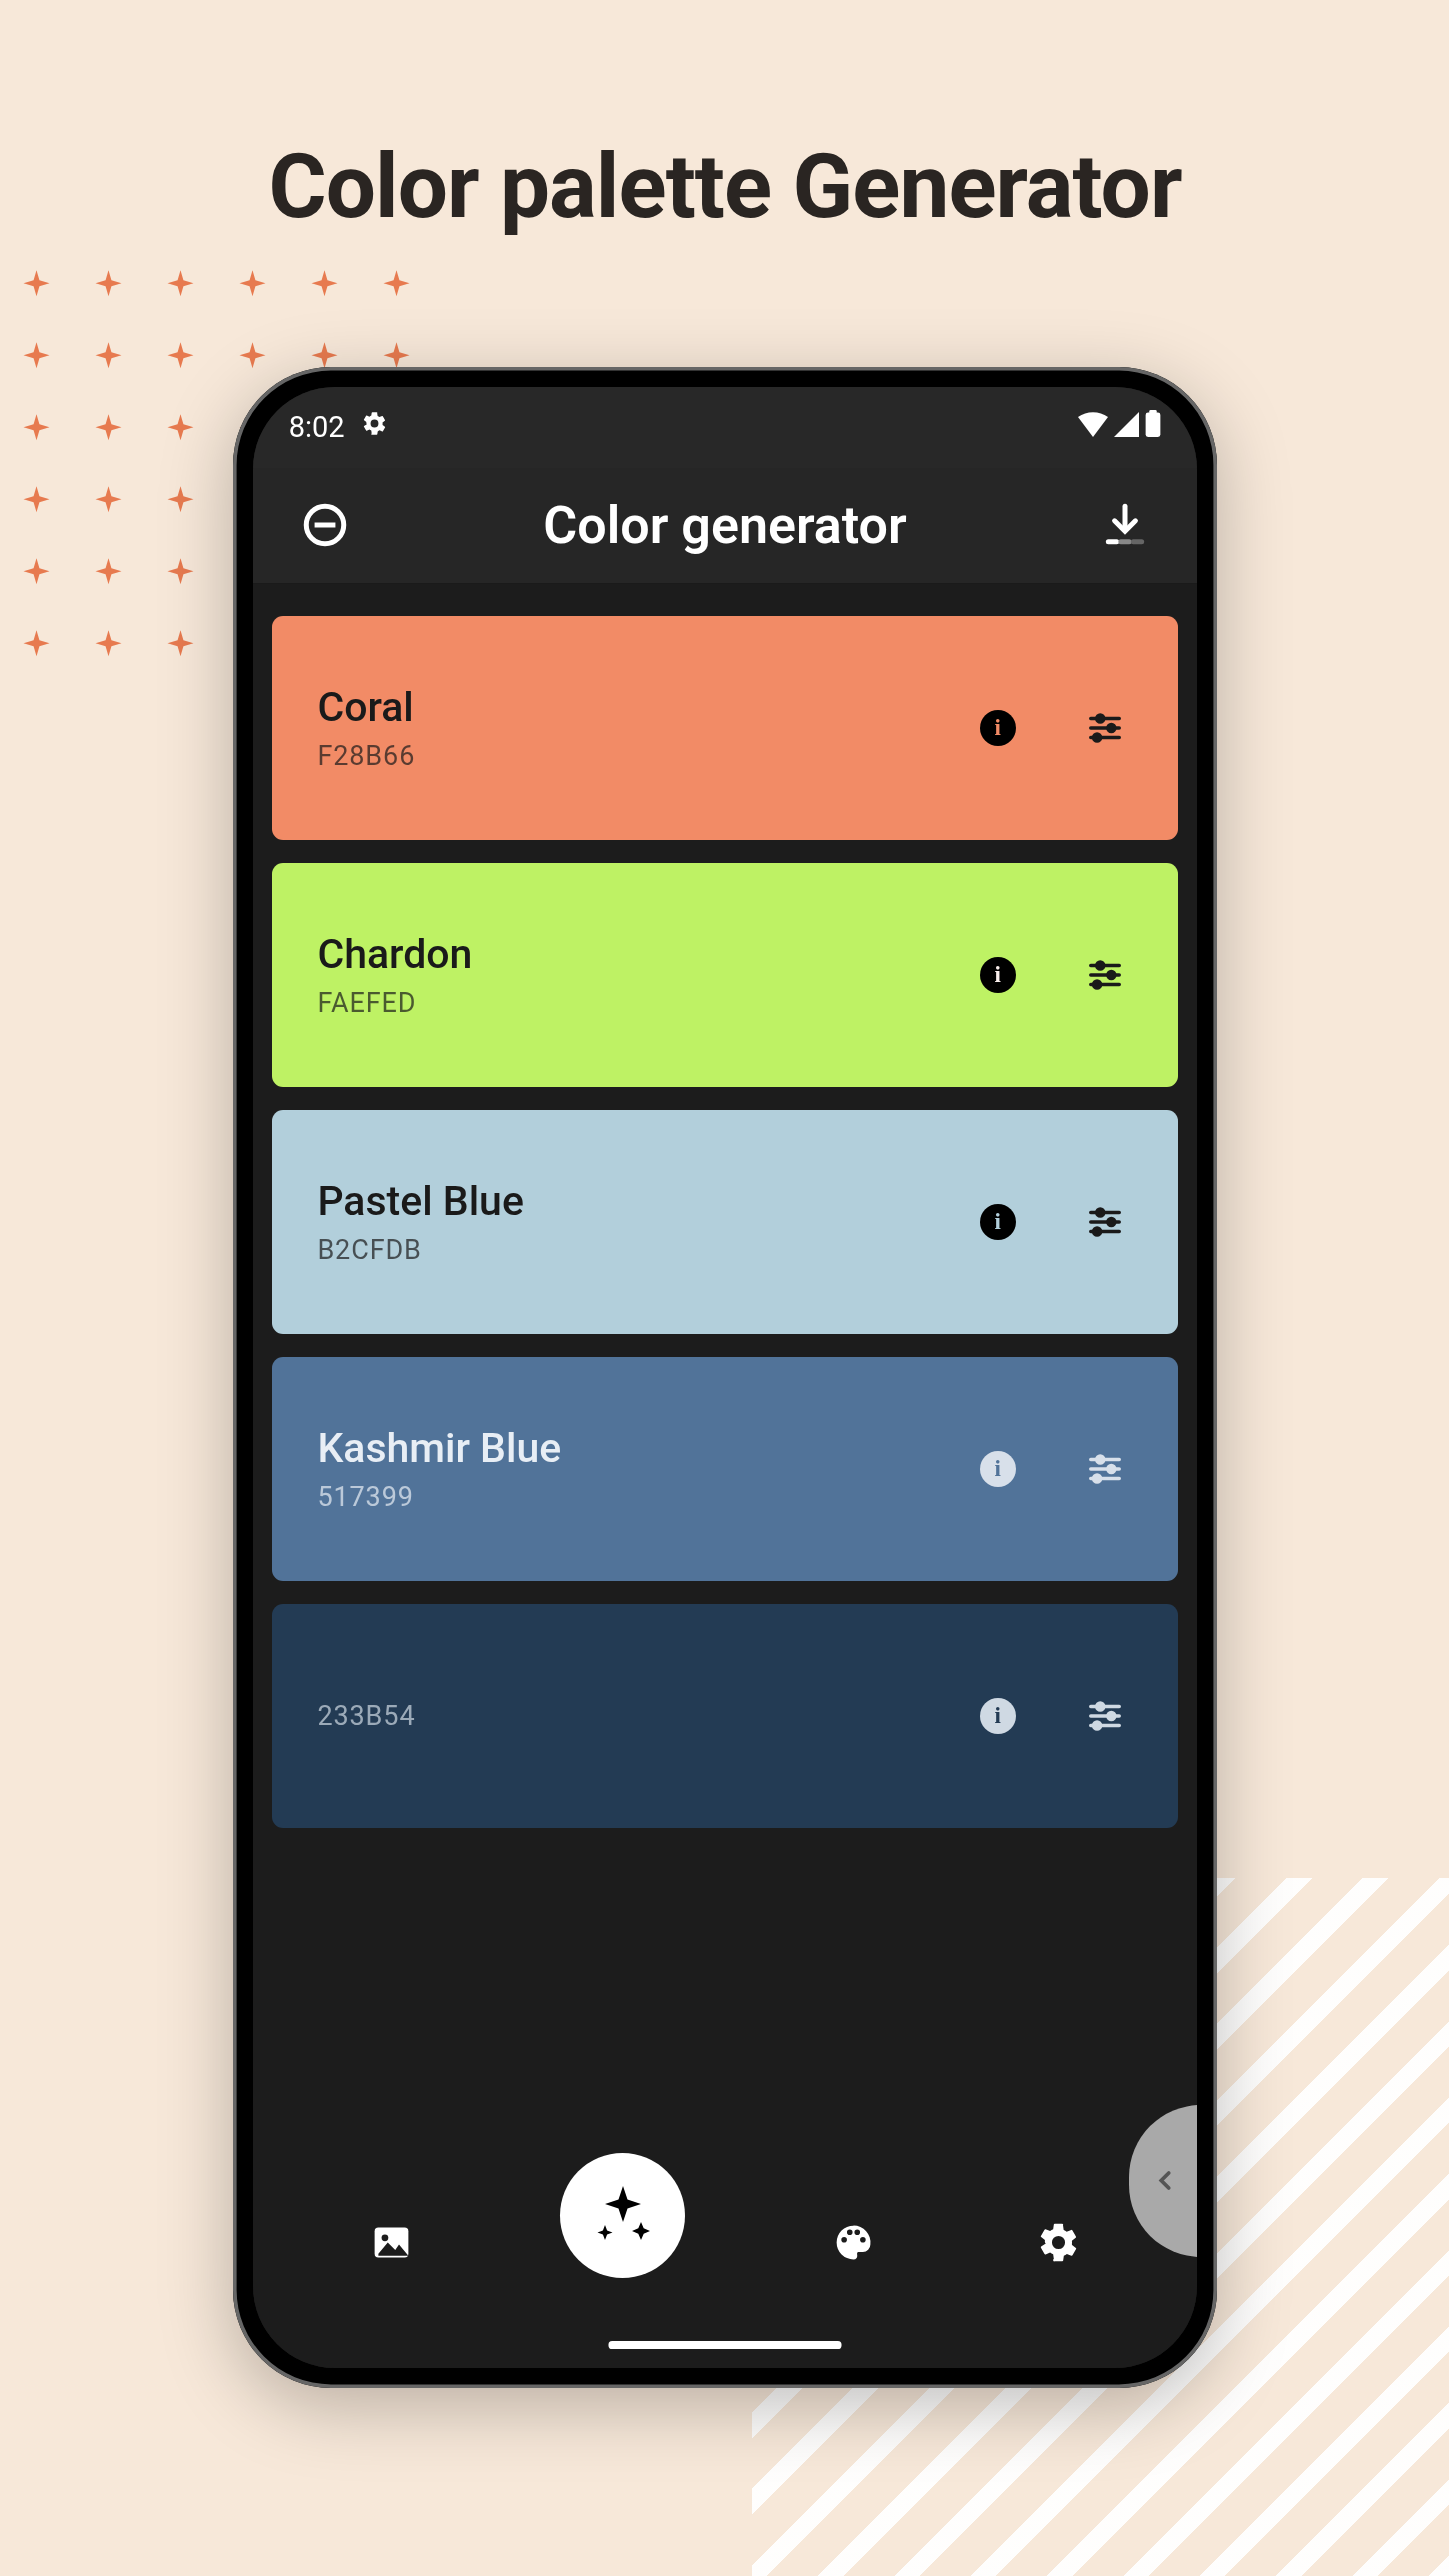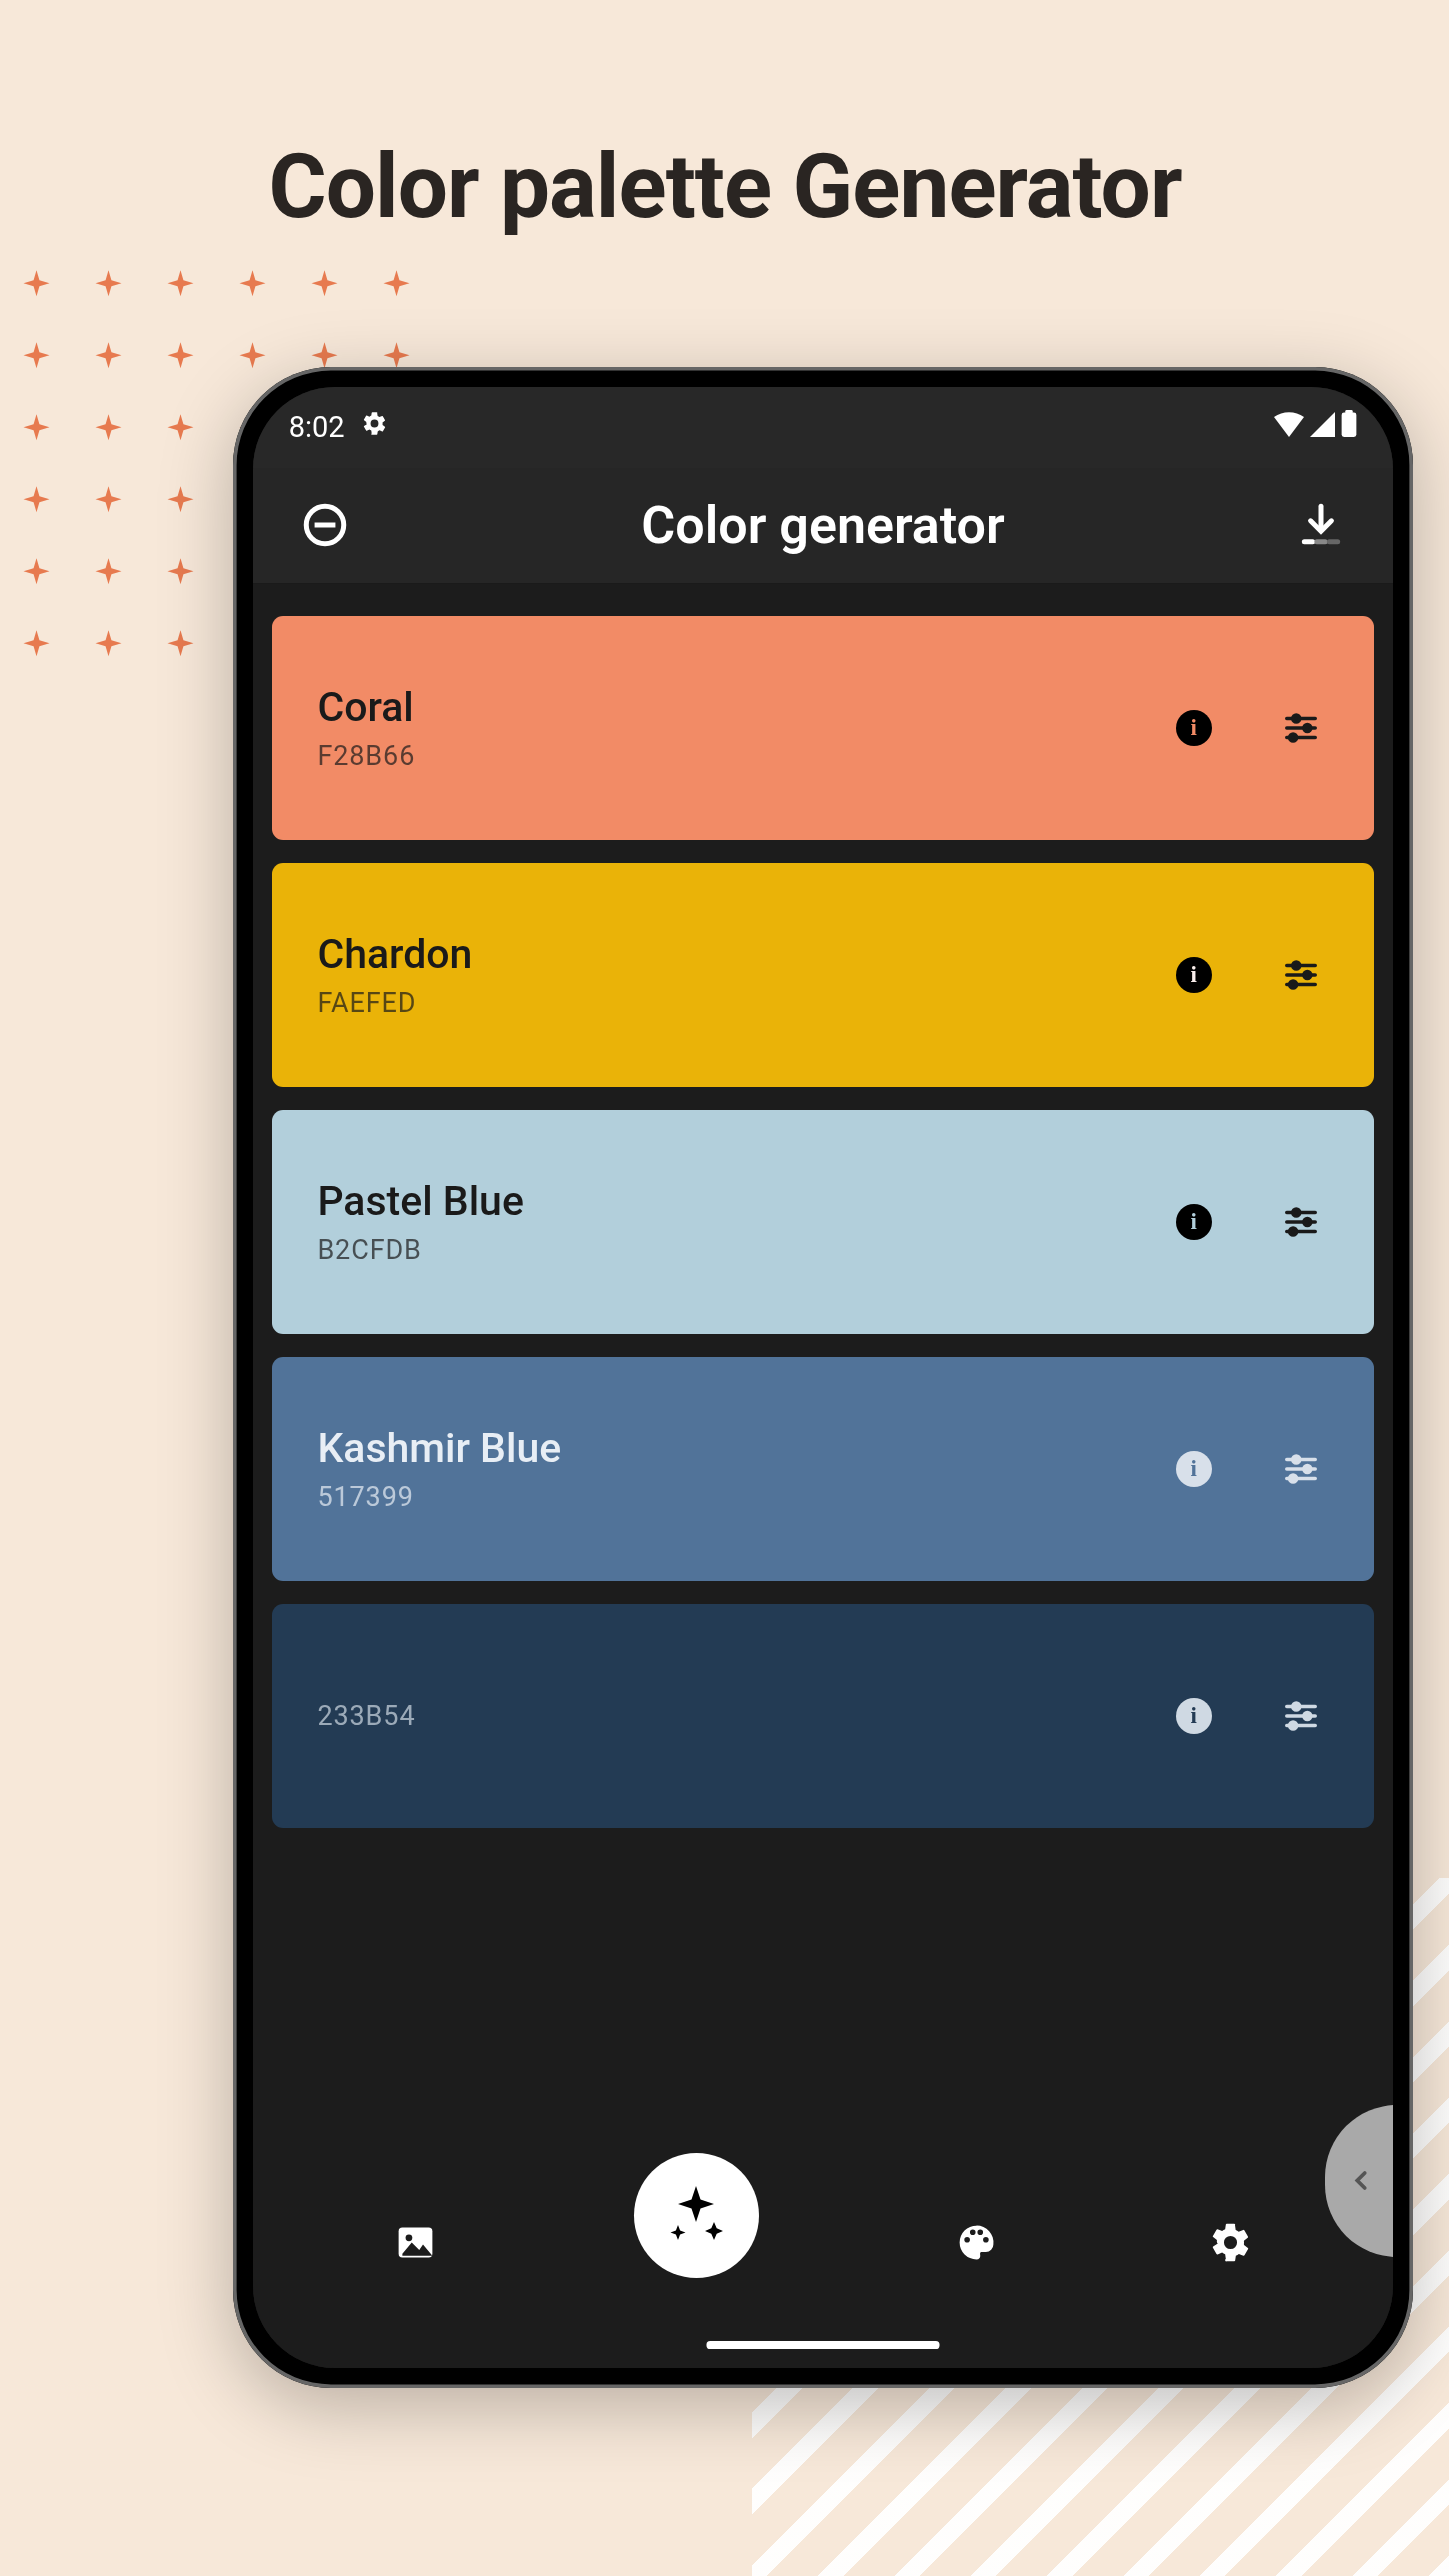--- a/index.html
+++ b/index.html
@@ -56,21 +56,21 @@
     font-weight: 700;
     color: #2a2522;
     letter-spacing: -0.9px;
   }
 
   
   .phone {
     position: absolute;
     top: 367px;
     left: 233px;
-    width: 1180px;
+    width: 984px;
     height: 2021px;
     background: #000;
     border-radius: 98px;
     box-shadow: 0 18px 72px rgba(0,0,0,0.25), inset 0 0 0 3.6px #666;
     z-index: 5;
     overflow: hidden;
   }
   .phone-inner {
     position: absolute;
     inset: 19.7px;
@@ -447,21 +447,21 @@
             <line x1="3" y1="6" x2="21" y2="6"></line>
                   <circle cx="9" cy="6" r="2.2" fill="#1a1a1a"></circle>
             <line x1="3" y1="12" x2="21" y2="12"></line>
                   <circle cx="16" cy="12" r="2.2" fill="#1a1a1a"></circle>
             <line x1="3" y1="18" x2="21" y2="18"></line>
                   <circle cx="7" cy="18" r="2.2" fill="#1a1a1a"></circle>
           </svg>
         </div>
       </div>
           </div>
-          <div class="color-card" style="background: #eab308; color: rgb(26, 26, 26);">
+          <div class="color-card" style="background: #bef264; color: rgb(26, 26, 26);">
       <div class="card-text">
         <div class="card-name">Chardon</div>
         <div class="card-hex">FAEFED</div>
       </div>
       <div class="card-actions">
         <div class="info-dot" style="background:#000;color:#FAEFED">i</div>
         <div class="tune-icon">
           <svg width="38" height="38" viewBox="0 0 24 24" fill="none" stroke="#1a1a1a" stroke-width="2.2" stroke-linecap="round">
             <line x1="3" y1="6" x2="21" y2="6"></line>
                   <circle cx="9" cy="6" r="2.2" fill="#1a1a1a"></circle>

